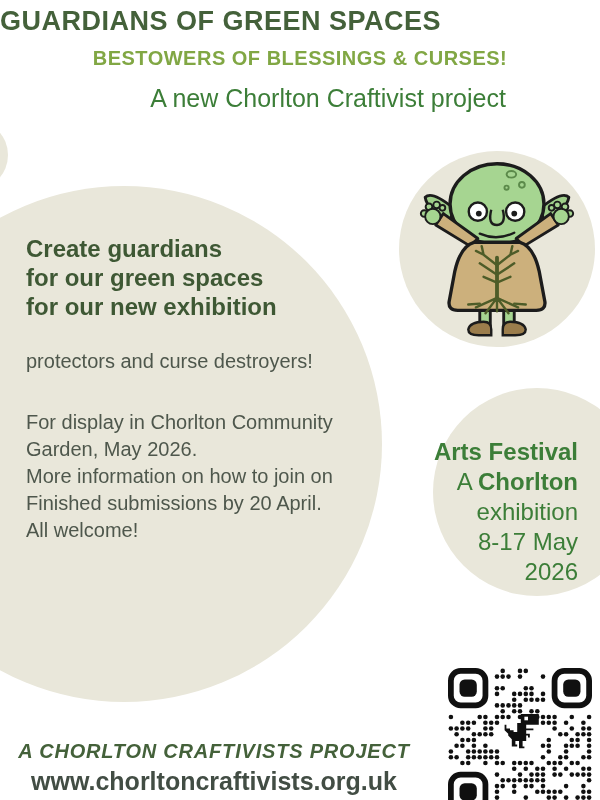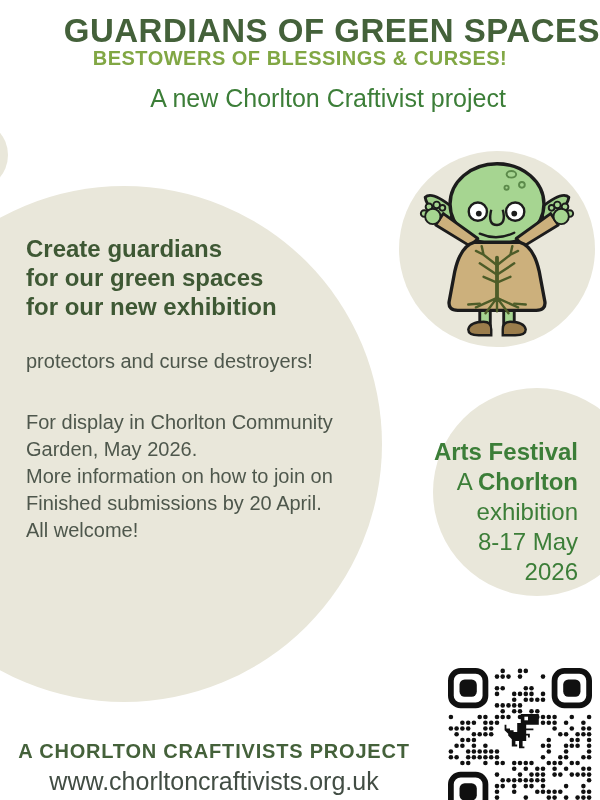--- a/index.html
+++ b/index.html
@@ -6,22 +6,22 @@
   .poster{
     position:relative;width:600px;height:800px;overflow:hidden;
     background:#fff;font-family:"Liberation Sans",sans-serif;
   }
   .circle{position:absolute;border-radius:50%;background:var(--beige);}
   .circle-small{left:-62px;top:120px;width:70px;height:70px;}
   .circle-big{left:-134px;top:186px;width:516px;height:516px;}
   .circle-goblin{left:399px;top:151px;width:196px;height:196px;display:flex;align-items:center;justify-content:center;}
   .circle-festival{left:433px;top:388px;width:208px;height:208px;}
 
-  .title{position:absolute;top:12px;left:0;width:100%;text-align:right;
-    font-size:33px;font-weight:800;letter-spacing:.5px;color:var(--dark-green);}
+  .title{position:absolute;top:6px;left:0;width:100%;text-align:left;
+    font-size:27px;font-weight:800;letter-spacing:.5px;color:var(--dark-green);}
   .subtitle{position:absolute;top:47px;left:0;width:100%;text-align:center;
     font-size:20px;font-weight:800;letter-spacing:.5px;color:var(--light-green);}
   .tagline{position:absolute;top:84px;left:0;width:100%;text-align:center;
     font-size:25px;font-weight:400;color:var(--mid-green);padding-left:28px;}
 
   .main-text{position:absolute;left:26px;top:234px;width:336px;}
   .main-text h3{margin:0;font-size:24px;line-height:29px;font-weight:700;color:var(--heading-green);}
   .main-text h3 span{display:block;}
   .main-text p{margin:0;font-size:20px;line-height:27px;color:var(--body-text);}
   .main-text p.p1{margin-top:27px;}
@@ -30,22 +30,22 @@
 
   .festival-text{position:absolute;top:437px;right:22px;width:190px;text-align:right;
     font-size:24px;line-height:30px;color:var(--mid-green);}
   .festival-text .line{display:block;}
   .festival-text .b{font-weight:700;}
 
   .qr{position:absolute;left:448px;top:668px;width:144px;height:144px;background:#fff;}
   .qr svg{display:block;width:144px;height:144px;}
 
   .footer{position:absolute;left:0;top:740px;width:428px;text-align:center;}
-  .footer .project{font-size:20px;font-weight:800;letter-spacing:.8px;color:var(--dark-green);}
-  .footer .website{margin-top:4px;font-size:25px;font-weight:400;color:var(--url-text);}
+  .footer .project{font-size:20px;font-weight:800;letter-spacing:.8px;color:var(--dark-green);font-style:italic;}
+  .footer .website{margin-top:4px;font-size:25px;font-weight:700;color:var(--url-text);}
 
   .goblin-svg{width:172px;height:182px;}
 </style>
 </head>
 <body>
 
 <div class="poster">
 
   <div class="title">GUARDIANS OF GREEN SPACES</div>
   <div class="subtitle">BESTOWERS OF BLESSINGS &amp; CURSES!</div>

